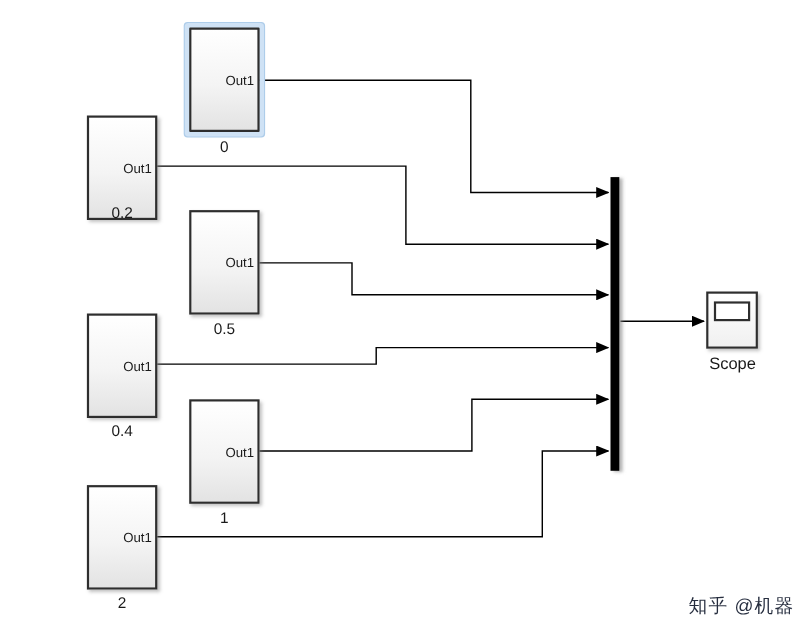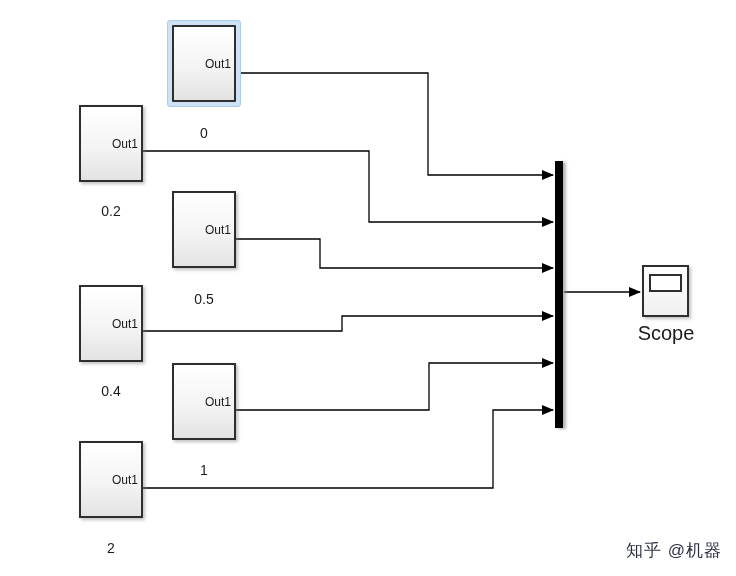--- a/index.html
+++ b/index.html
@@ -16,21 +16,21 @@
     overflow: hidden;
   }
   #wires {
     position: absolute;
     left: 0; top: 0;
     width: 736px; height: 576px;
   }
   .block {
     position: absolute;
     width: 64px;
-    height: 77px;
+    height: 95px;
     box-sizing: border-box;
     border: 2px solid #2e2e2e;
     background: linear-gradient(180deg, #ffffff 0%, #f4f4f4 55%, #e3e3e3 100%);
     box-shadow: 2px 2px 3px rgba(120,120,120,0.45);
   }
   .block.selected {
     box-shadow: 0 0 0 4px #cfe2f5, 0 0 0 5px #aecdea, 2px 2px 3px rgba(120,120,120,0.45);
     border-radius: 1px;
   }
   .outport-label {
@@ -78,21 +78,21 @@
     box-sizing: border-box;
     border: 2px solid #2e2e2e;
     background: #ffffff;
   }
   #scope-name {
     position: absolute;
     left: 630px;
     top: 322px;
     width: 72px;
     text-align: center;
-    font-size: 20px;
+    font-size: 15px;
     color: #1a1a1a;
   }
   #watermark {
     position: absolute;
     right: 14px;
     bottom: 14px;
     font-size: 17px;
     letter-spacing: 1px;
     color: #0f172a;
     opacity: 0.9;
@@ -121,21 +121,21 @@
   </svg>
 
   <div class="block selected" style="left:172px; top:25px;">
     <span class="outport-label">Out1</span>
   </div>
   <div class="block-name" style="left:172px; top:125px;">0</div>
 
   <div class="block" style="left:79px; top:105px;">
     <span class="outport-label">Out1</span>
   </div>
-  <div class="block-name" style="left:79px; top:203px;">0.2</div>
+  <div class="block-name" style="left:79px; top:185px;">0.2</div>
 
   <div class="block" style="left:172px; top:191px;">
     <span class="outport-label">Out1</span>
   </div>
   <div class="block-name" style="left:172px; top:291px;text-align:center;">0.5</div>
 
   <div class="block" style="left:79px; top:285px;">
     <span class="outport-label">Out1</span>
   </div>
   <div class="block-name" style="left:79px; top:383px;">0.4</div>

